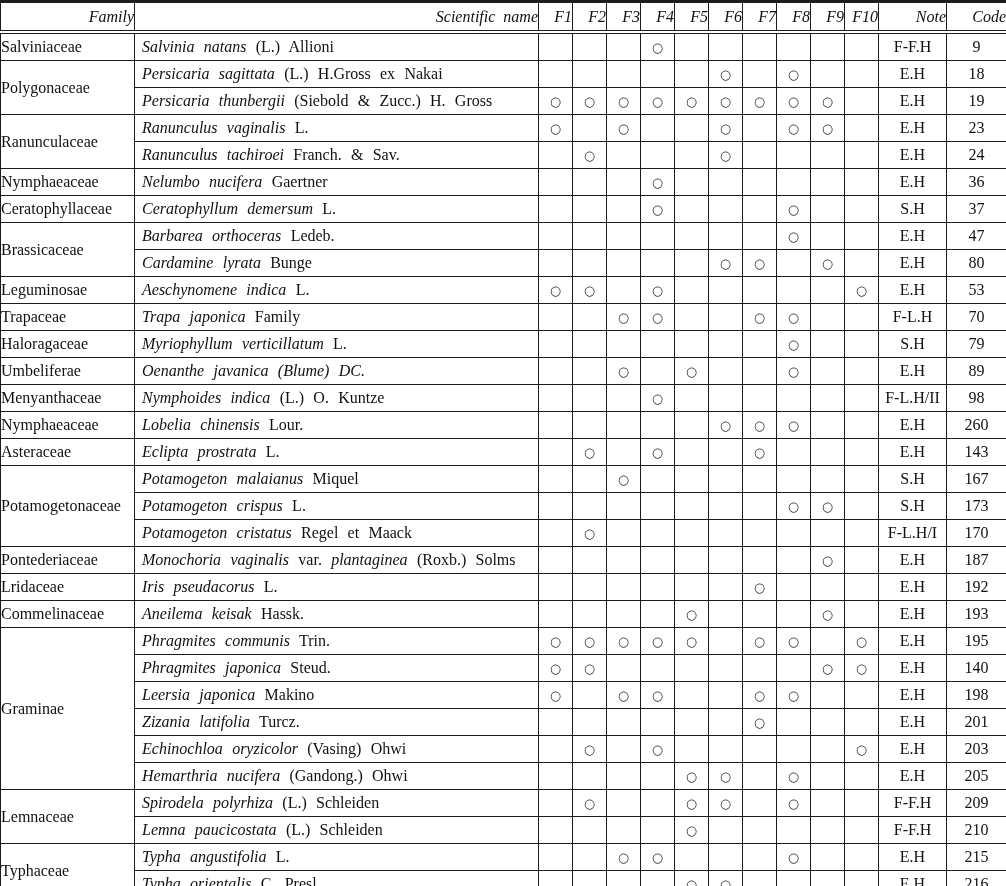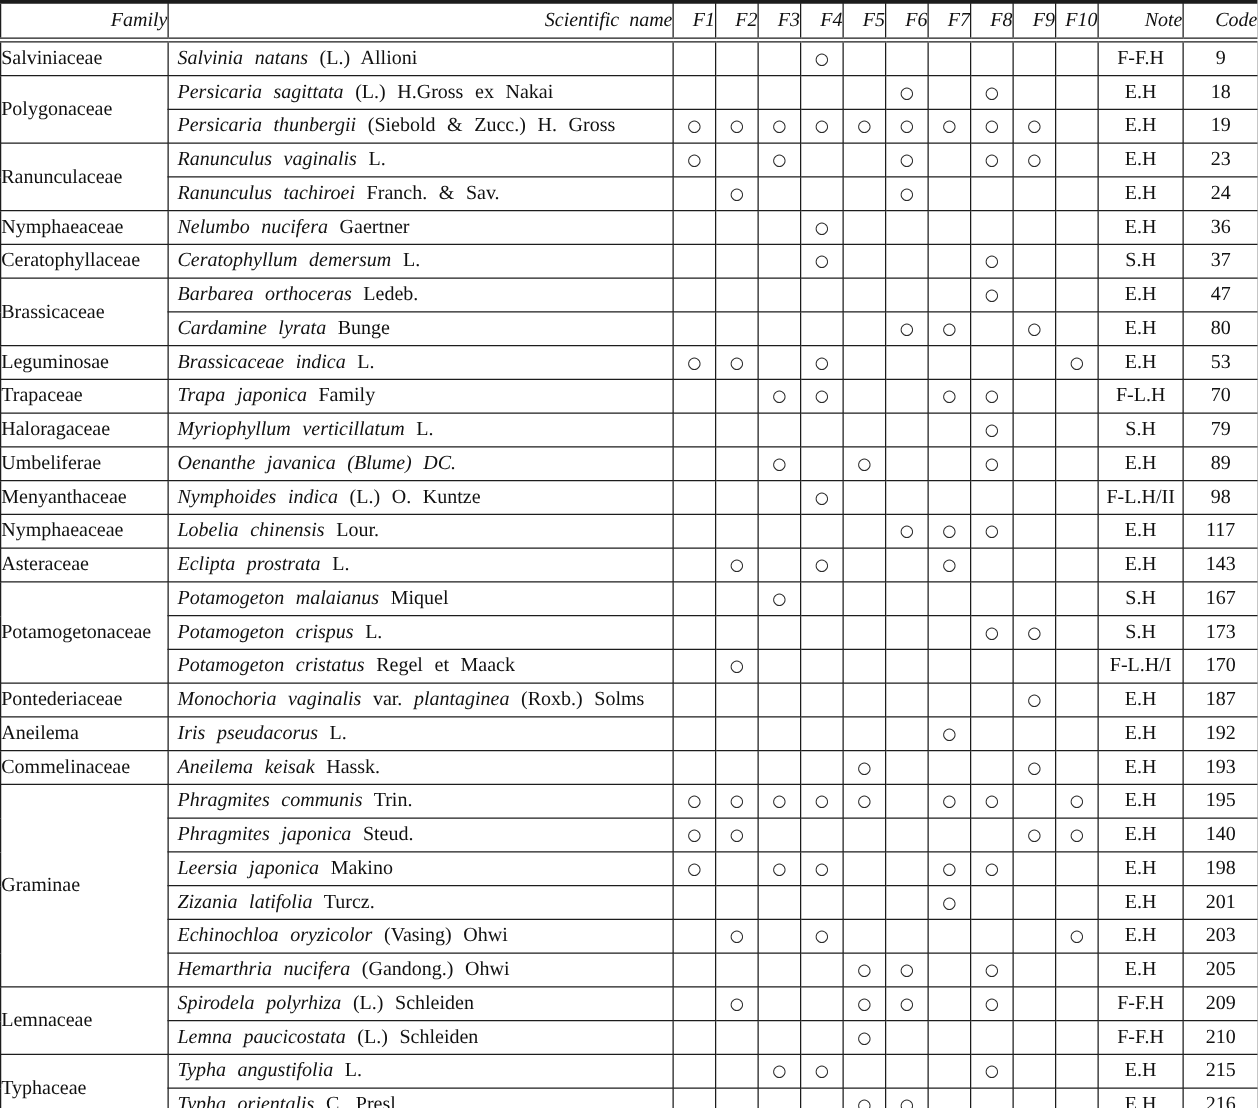--- a/index.html
+++ b/index.html
@@ -215,21 +215,21 @@
         <td class="mark-cell"><span class="mark">○</span></td>
         <td class="mark-cell"><span class="mark">○</span></td>
         <td class="mark-cell"></td>
         <td class="mark-cell"><span class="mark">○</span></td>
         <td class="mark-cell"></td>
         <td class="note-cell">E.H</td>
         <td class="code-cell">80</td>
       </tr>
       <tr>
         <td class="family-cell" rowspan="1">Leguminosae</td>
-        <td class="name-cell"><span class="it">Brassicaceae indica</span> <span class="rm">L.</span></td>
+        <td class="name-cell"><span class="it">Aeschynomene indica</span> <span class="rm">L.</span></td>
         <td class="mark-cell"><span class="mark">○</span></td>
         <td class="mark-cell"><span class="mark">○</span></td>
         <td class="mark-cell"></td>
         <td class="mark-cell"><span class="mark">○</span></td>
         <td class="mark-cell"></td>
         <td class="mark-cell"></td>
         <td class="mark-cell"></td>
         <td class="mark-cell"></td>
         <td class="mark-cell"></td>
         <td class="mark-cell"><span class="mark">○</span></td>
@@ -307,21 +307,21 @@
         <td class="mark-cell"></td>
         <td class="mark-cell"></td>
         <td class="mark-cell"></td>
         <td class="mark-cell"></td>
         <td class="mark-cell"><span class="mark">○</span></td>
         <td class="mark-cell"><span class="mark">○</span></td>
         <td class="mark-cell"><span class="mark">○</span></td>
         <td class="mark-cell"></td>
         <td class="mark-cell"></td>
         <td class="note-cell">E.H</td>
-        <td class="code-cell">117</td>
+        <td class="code-cell">260</td>
       </tr>
       <tr>
         <td class="family-cell" rowspan="1">Asteraceae</td>
         <td class="name-cell"><span class="it">Eclipta prostrata</span> <span class="rm">L.</span></td>
         <td class="mark-cell"></td>
         <td class="mark-cell"><span class="mark">○</span></td>
         <td class="mark-cell"></td>
         <td class="mark-cell"><span class="mark">○</span></td>
         <td class="mark-cell"></td>
         <td class="mark-cell"></td>
@@ -388,21 +388,21 @@
         <td class="mark-cell"></td>
         <td class="mark-cell"></td>
         <td class="mark-cell"></td>
         <td class="mark-cell"></td>
         <td class="mark-cell"><span class="mark">○</span></td>
         <td class="mark-cell"></td>
         <td class="note-cell">E.H</td>
         <td class="code-cell">187</td>
       </tr>
       <tr>
-        <td class="family-cell" rowspan="1">Aneilema</td>
+        <td class="family-cell" rowspan="1">Lridaceae</td>
         <td class="name-cell"><span class="it">Iris pseudacorus</span> <span class="rm">L.</span></td>
         <td class="mark-cell"></td>
         <td class="mark-cell"></td>
         <td class="mark-cell"></td>
         <td class="mark-cell"></td>
         <td class="mark-cell"></td>
         <td class="mark-cell"></td>
         <td class="mark-cell"><span class="mark">○</span></td>
         <td class="mark-cell"></td>
         <td class="mark-cell"></td>

